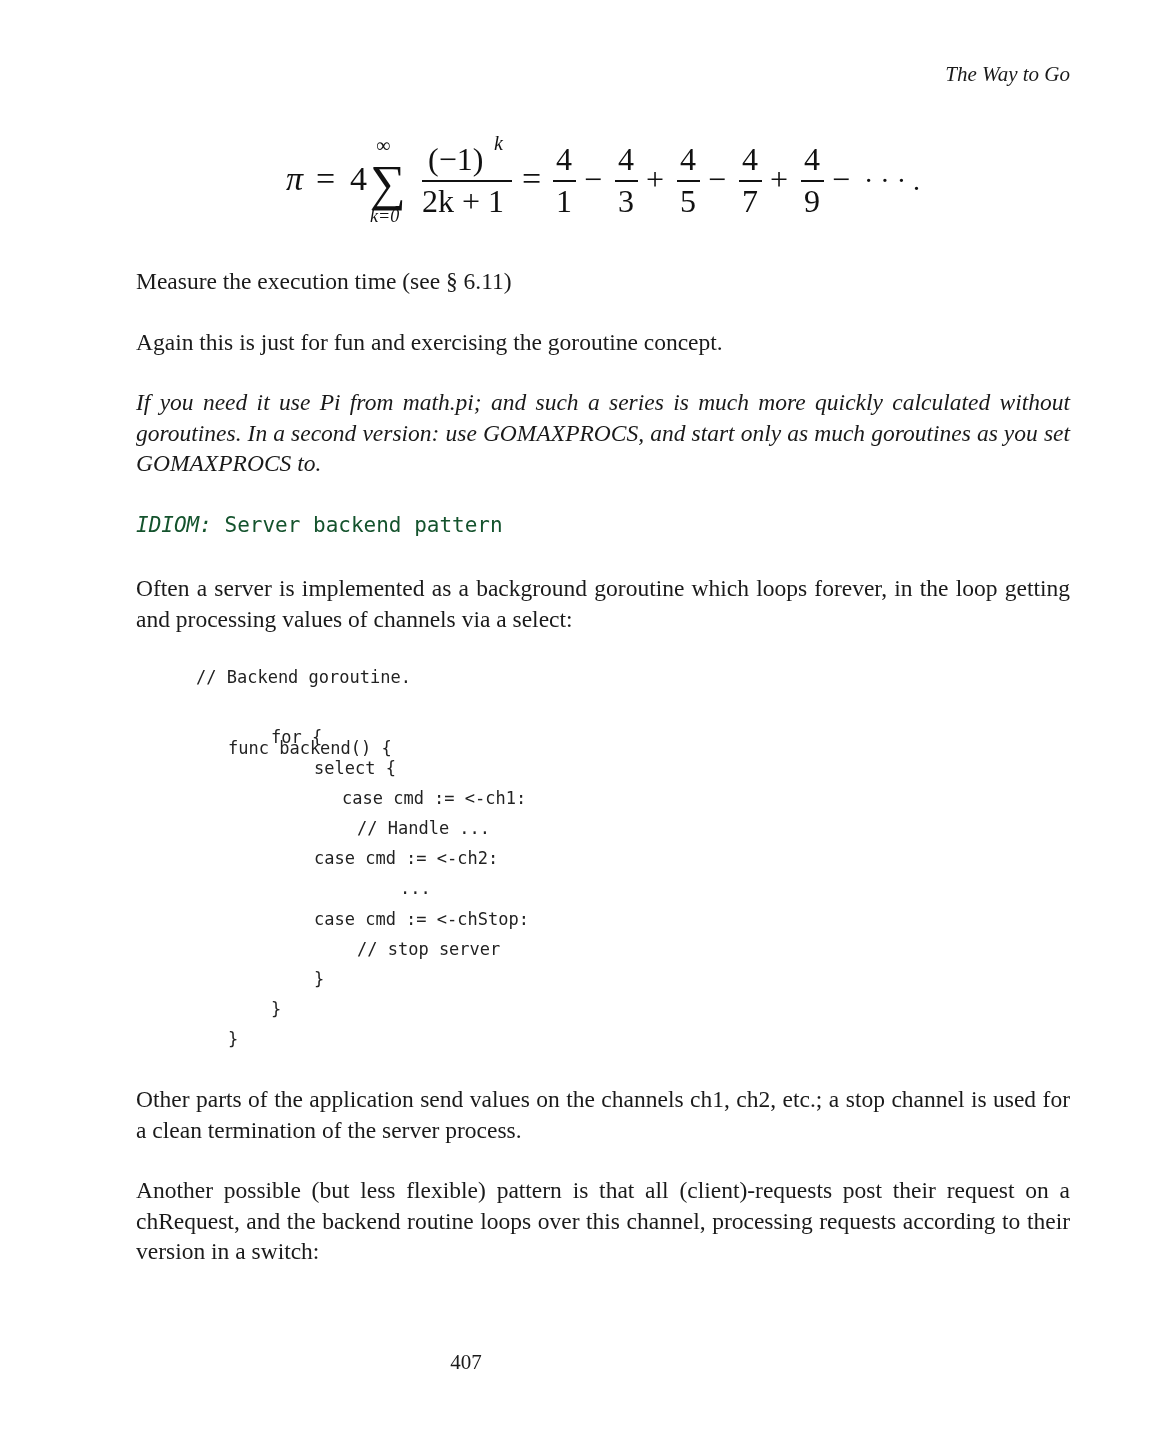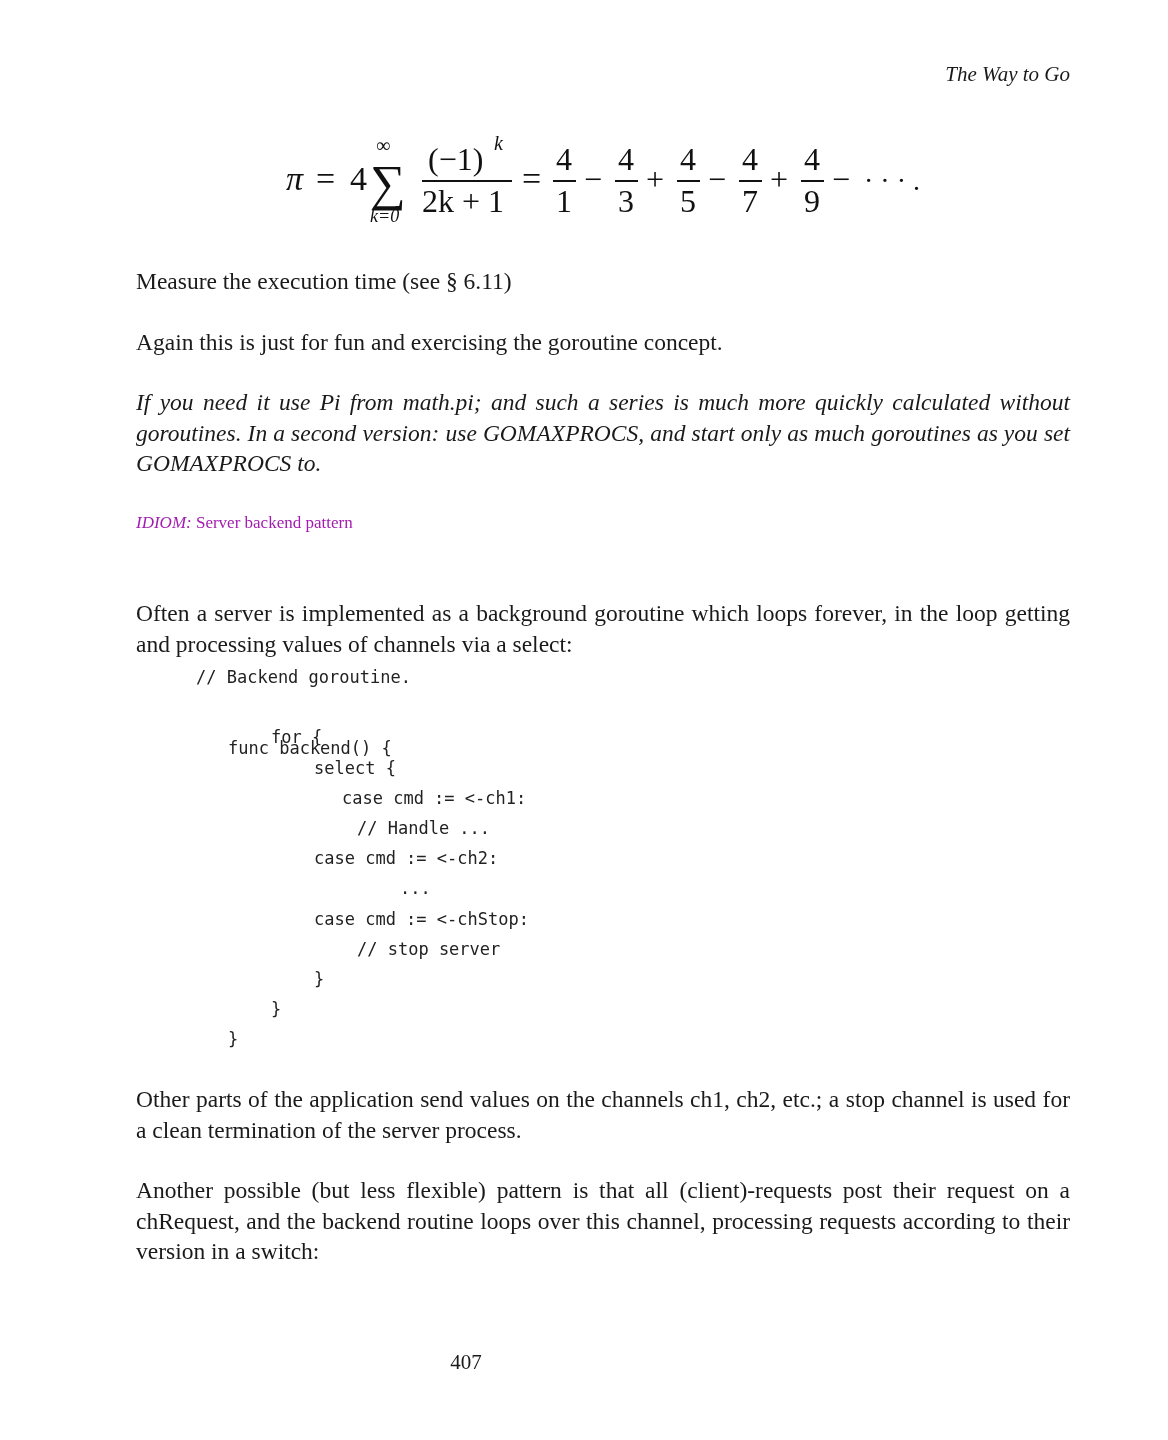--- a/index.html
+++ b/index.html
@@ -2,21 +2,21 @@
 <html><head>
 <meta charset="utf-8">
 <style>
   html, body { margin: 0; padding: 0; background: #ffffff; }
   body { width: 1168px; height: 1440px; position: relative; overflow: hidden; color: #1a1a1a; }
   .serif { font-family: "Liberation Serif", "DejaVu Serif", serif; }
   .mono { font-family: "DejaVu Sans Mono", "Liberation Mono", monospace; }
   .running-head { position: absolute; right: 98px; top: 62px; font-style: italic; font-size: 21px; }
   .formula { position: absolute; left: 286px; top: 132px; width: 640px; height: 100px; }
   .para { position: absolute; left: 136px; width: 934px; font-size: 23.5px; line-height: 30.5px; text-align: justify; }
-  .idiom { position: absolute; left: 136px; top: 513px; font-size: 17px; color: #a21caf; font-family: Liberation Serif, serif; }
+  .idiom { position: absolute; left: 136px; top: 513px; font-size: 21px; color: #14532d; }
   .idiom em { font-style: italic; }
   .code { position: absolute; left: 136px; top: 662px; font-size: 17px; color: #222; }
   .code-line { position: absolute; white-space: pre; height: 30px; line-height: 30px; }
   .page-number { position: absolute; left: 0; width: 932px; top: 1350px; text-align: center; font-size: 21px; }
   svg text { font-family: "Liberation Serif", "DejaVu Serif", serif; fill: #111; }
 </style>
 </head>
 <body>
 
 <div class="running-head serif">The Way to Go</div>
@@ -59,21 +59,21 @@
 </svg>
 
 <div class="para serif" style="top:266px;">Measure the execution time (see § 6.11)</div>
 <div class="para serif" style="top:327px;">Again this is just for fun and exercising the goroutine concept.</div>
 <div class="para serif" style="top:387px;font-style:italic;">If you need it use Pi from math.pi; and such a series is much more quickly calculated without goroutines. In a second version: use GOMAXPROCS, and start only as much goroutines as you set GOMAXPROCS to.</div>
 
 <div class="idiom mono">
   <em>IDIOM:</em><span> Server backend pattern</span>
 </div>
 
-<div class="para serif" style="top:598px;">Often a server is implemented as a background goroutine which loops forever, in the loop getting and processing values of channels via a select:</div>
+<div class="para serif" style="top:573px;">Often a server is implemented as a background goroutine which loops forever, in the loop getting and processing values of channels via a select:</div>
 
 <div class="code mono" id="code">
     <div class="code-line" style="left: 60px; top: 0px;">// Backend goroutine.</div>
     <div class="code-line" style="left: 92px; top: 30.2px; margin-top: 41px;">func backend() {</div>
     <div class="code-line" style="left: 135px; top: 60.4px;">for {</div>
     <div class="code-line" style="left: 178px; top: 90.6px;">select {</div>
     <div class="code-line" style="left: 178px; top: 120.8px; margin-left: 28px;">case cmd := &lt;-ch1:</div>
     <div class="code-line" style="left: 221px; top: 151px;">// Handle ...</div>
     <div class="code-line" style="left: 178px; top: 181.2px;">case cmd := &lt;-ch2:</div>
     <div class="code-line" style="left: 264px; top: 211.4px;">...</div>

